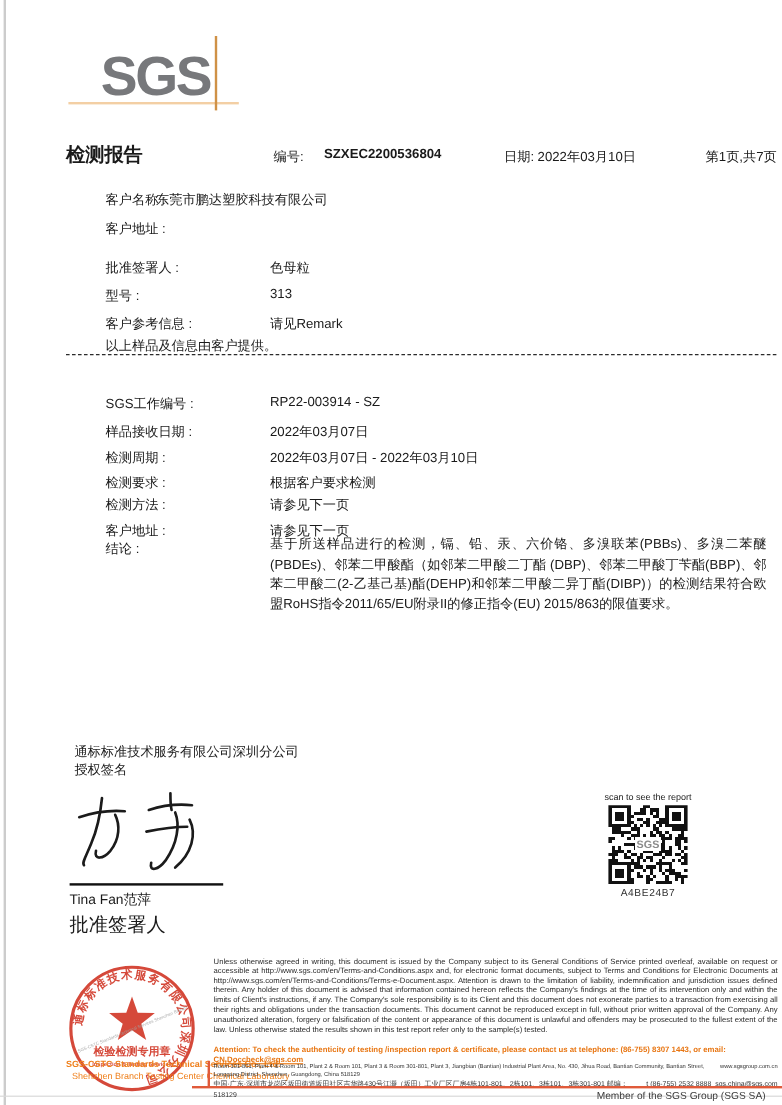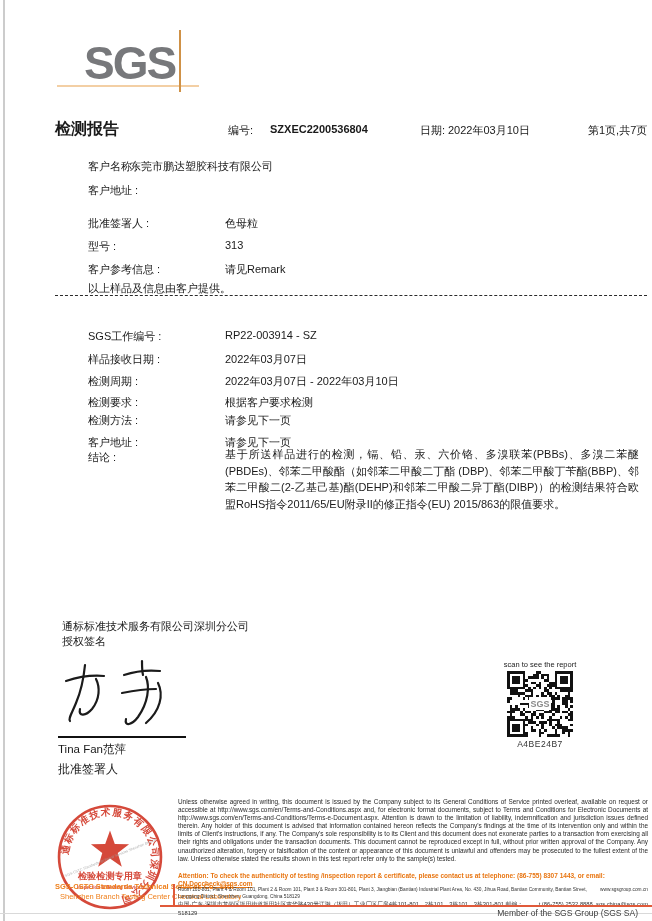--- a/index.html
+++ b/index.html
@@ -31,21 +31,21 @@
   .dashed { left:55px; top:295px; width:592px; border-top:1.5px dashed #2b2b2b; }
 
   .conclusion { left:225px; top:446px; width:414px; font-size:11px; line-height:16.5px; text-align:justify; }
 
   
   .sig-company { left:62px; top:619px; font-size:11px; }
   .sig-auth { left:62px; top:634px; font-size:11px; }
   .sig-svg { left:58px; top:655px; }
   .sig-line { left:58px; top:736px; width:128px; height:2px; background:#111; }
   .sig-name { left:58px; top:742px; font-size:11.5px; }
-  .sig-title { left:58px; top:761px; font-size:12px; }
+  .sig-title { left:58px; top:761px; font-size:16px; }
 
   
   .qr-caption { left:494px; top:660px; width:92px; text-align:center; font-size:7.5px; color:#222; }
   .qr-box { left:507px; top:671px; width:66px; height:66px; }
   .qr-code-text { left:494px; top:739px; width:92px; text-align:center; font-size:8.5px; color:#333; letter-spacing:0.5px; }
 
   
   .stamp { left:57px; top:804px; width:106px; height:106px; opacity:0.92; }
   .org-line1 { left:55px; top:882px; font-size:7.5px; color:#ef7f1a; font-weight:bold; }
   .org-line2 { left:60px; top:892px; font-size:7.5px; color:#ef7f1a; }

